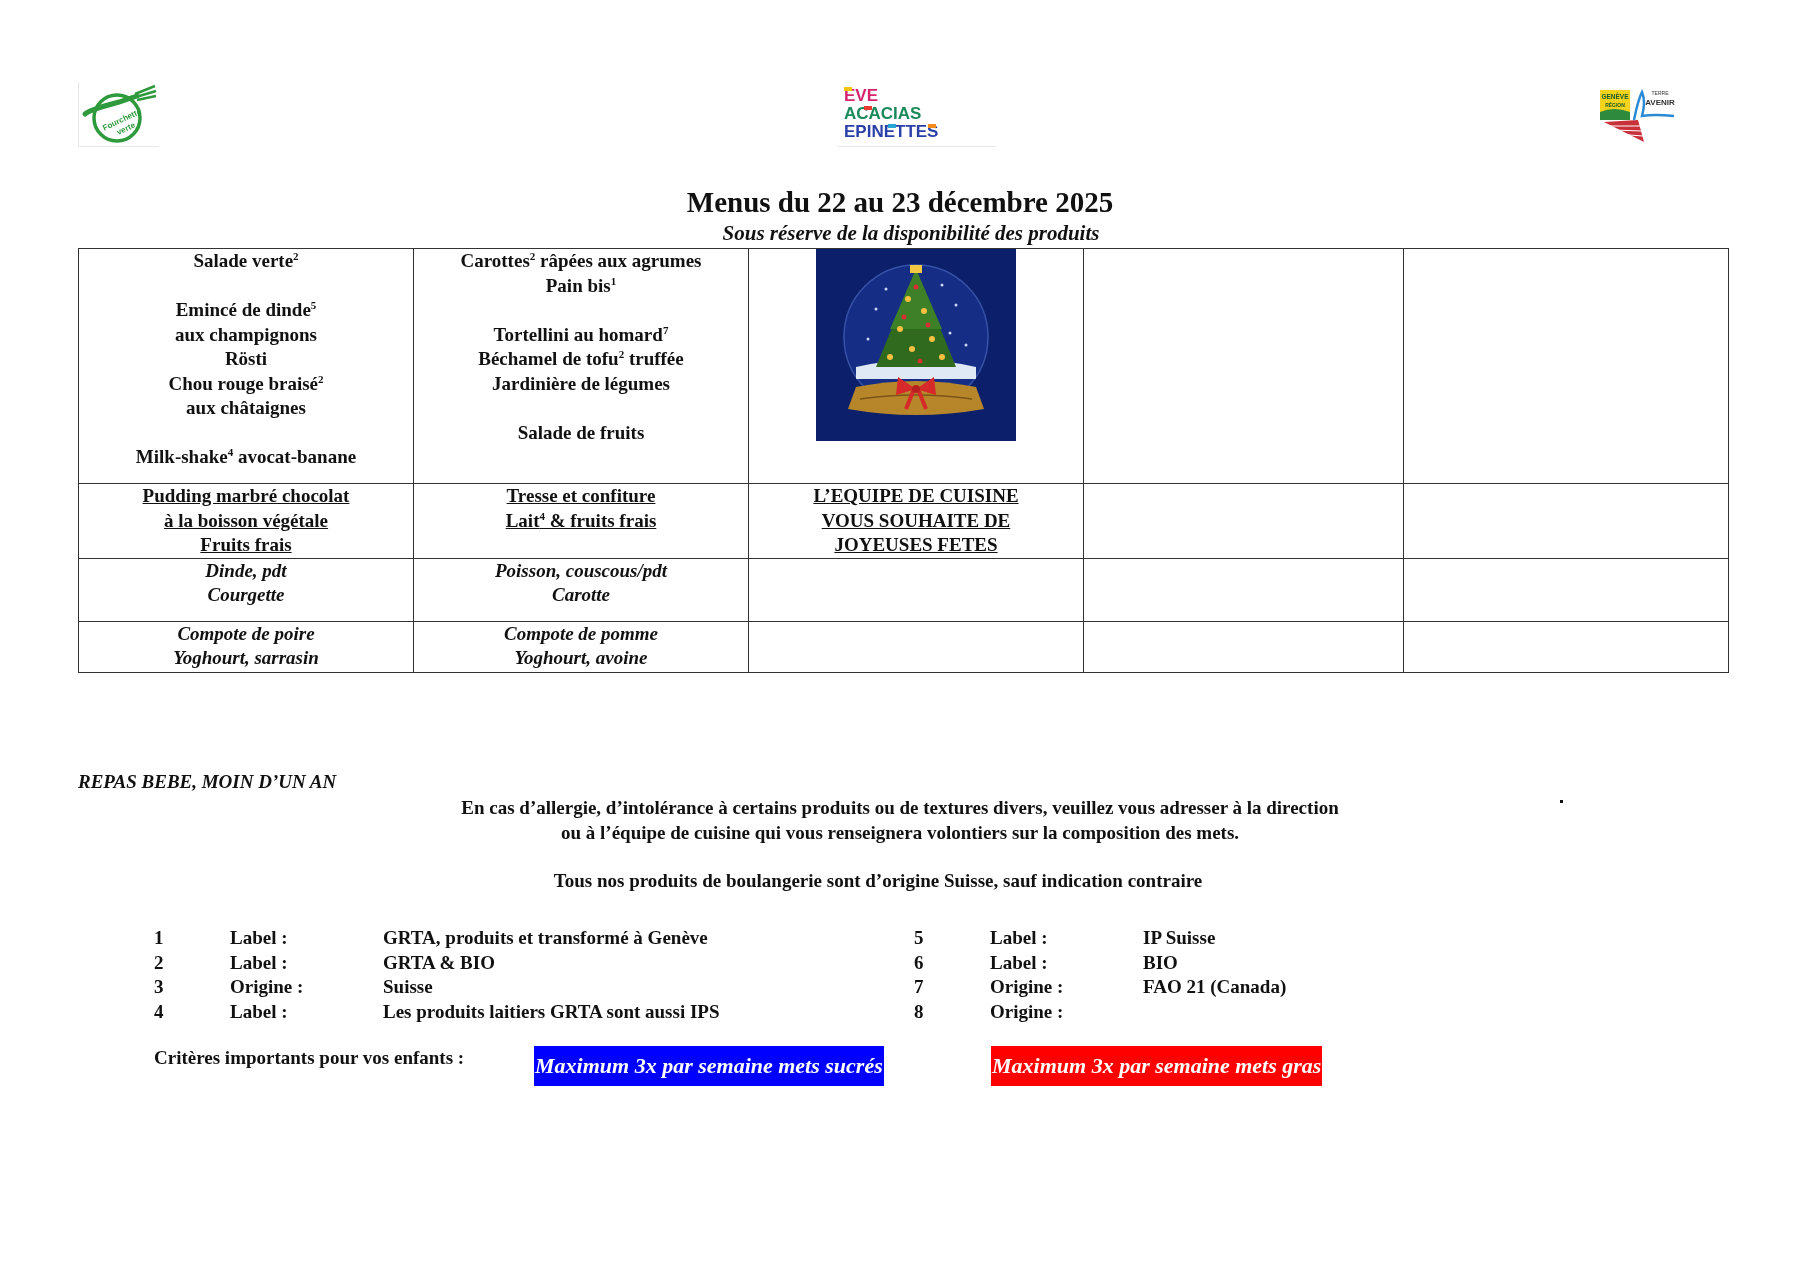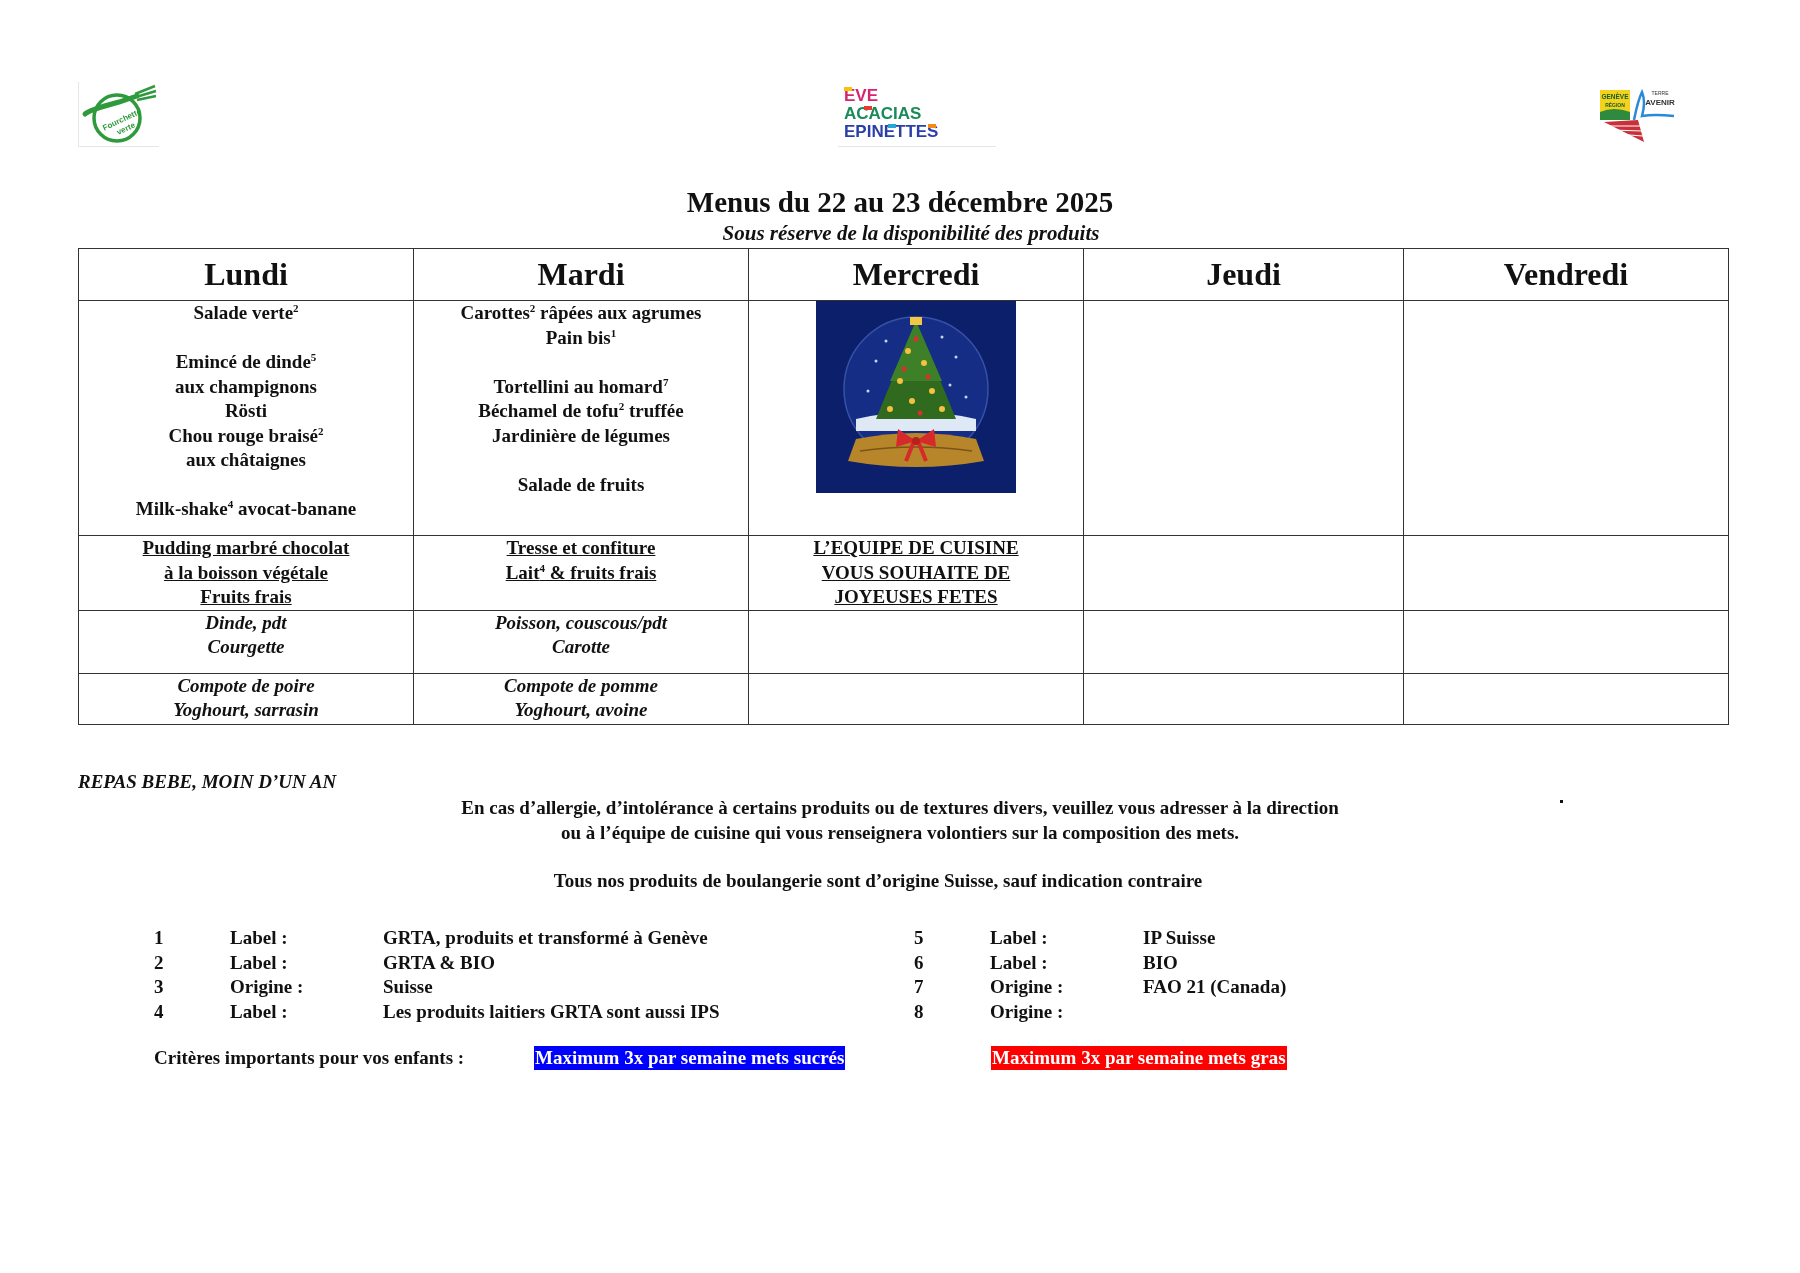--- a/index.html
+++ b/index.html
@@ -36,21 +36,21 @@
 
   .legend { top:926px; font-weight:bold; font-size:19px; line-height:24.5px; }
   .legend .row { position:relative; height:24.5px; }
   .legend .num { position:absolute; left:0; }
   .legend .kind { position:absolute; left:76px; }
   .legend .val { position:absolute; left:229px; white-space:nowrap; }
   .legend-left { left:154px; width:600px; }
   .legend-right { left:914px; width:600px; }
 
   .criteria { left:154px; top:1047px; font-weight:bold; font-size:19px; }
-  .badge { position:absolute; top:1046px; color:#fff; font-weight:bold; font-size:19px; padding:0 1px; line-height:24px; }
+  .badge { position:absolute; top:1046px; color:#fff; font-weight:bold; font-size:22px; padding:8px 1px; line-height:24px;font-style:italic; }
   .badge-blue { left:534px; background:#0000ff; }
   .badge-red { left:991px; background:#ff0000; }
 </style>
 </head>
 <body>
 
 <div class="abs logo-fv">
   <svg width="80" height="64" viewBox="0 0 80 64">
     <circle cx="38" cy="36" r="23" fill="none" stroke="#2e9a3c" stroke-width="3.5"></circle>
     <path d="M6 32 Q10 28 40 20 L58 14" stroke="#2e9a3c" stroke-width="5" fill="none" stroke-linecap="round"></path>
@@ -93,27 +93,20 @@
 
 <table class="menu">
   <colgroup>
     <col style="width:335px">
       <col style="width:335px">
       <col style="width:335px">
       <col style="width:320px">
       <col style="width:325px">
   </colgroup>
   <tbody>
-      <tr>
-    <th>Lundi</th>
-    <th>Mardi</th>
-    <th>Mercredi</th>
-    <th>Jeudi</th>
-    <th>Vendredi</th>
-  </tr>
   <tr class="r-lunch">
     <td>
       <span class="line"><span>Salade verte</span><sup>2</sup></span>
       <span class="line"></span>
       <span class="line"><span>Emincé de dinde</span><sup>5</sup></span>
       <span class="line">aux champignons</span>
       <span class="line">Rösti</span>
       <span class="line"><span>Chou rouge braisé</span><sup>2</sup></span>
       <span class="line">aux châtaignes</span>
       <span class="line"></span>

